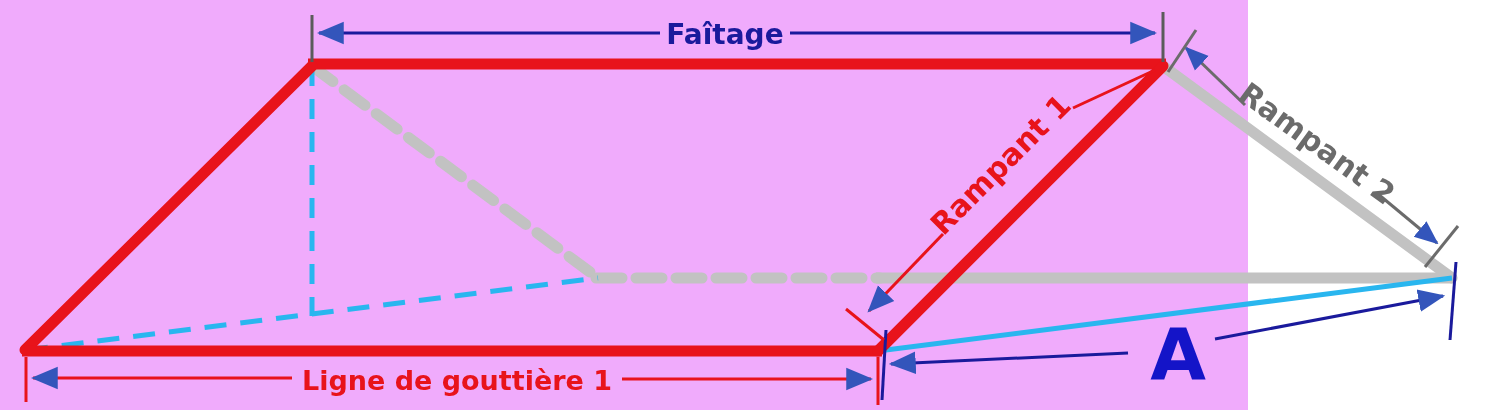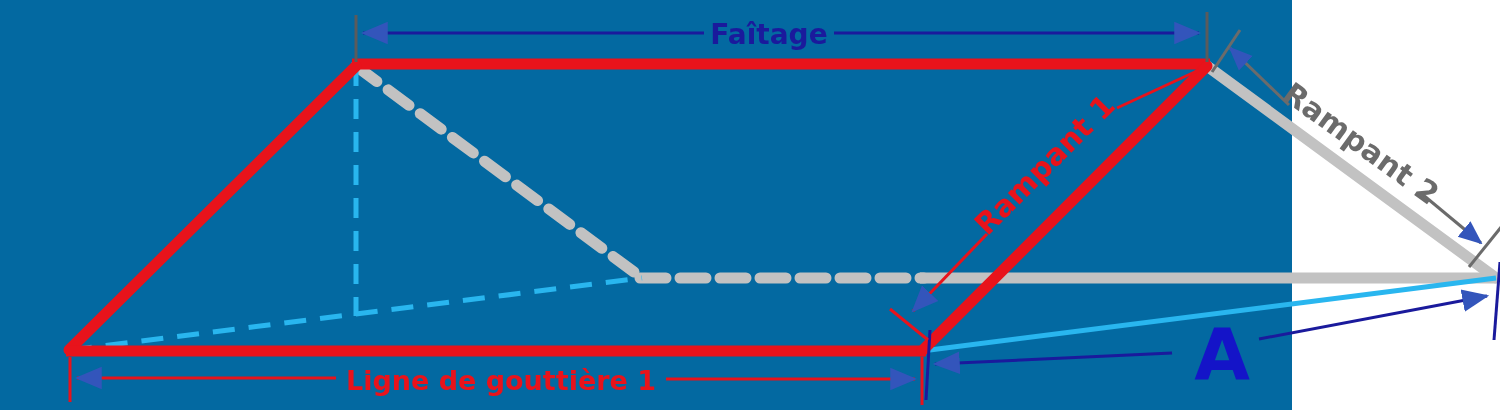--- a/index.html
+++ b/index.html
@@ -10,22 +10,21 @@
   body {
     width: 1500px;
     height: 410px;
     overflow: hidden;
     font-family: "DejaVu Sans", sans-serif;
   }
   #diagram-root {
     position: relative;
     width: 1248px;
     height: 410px;
-    background: #0369a1;
-    padding-left: 44px;
+    background: #f0abfc;
   }
   svg#roof-svg {
     display: block;
     width: 1500px;
     height: 410px;
   }
   .label-text {
     font-family: "DejaVu Sans", sans-serif;
     font-weight: bold;
     paint-order: normal;

